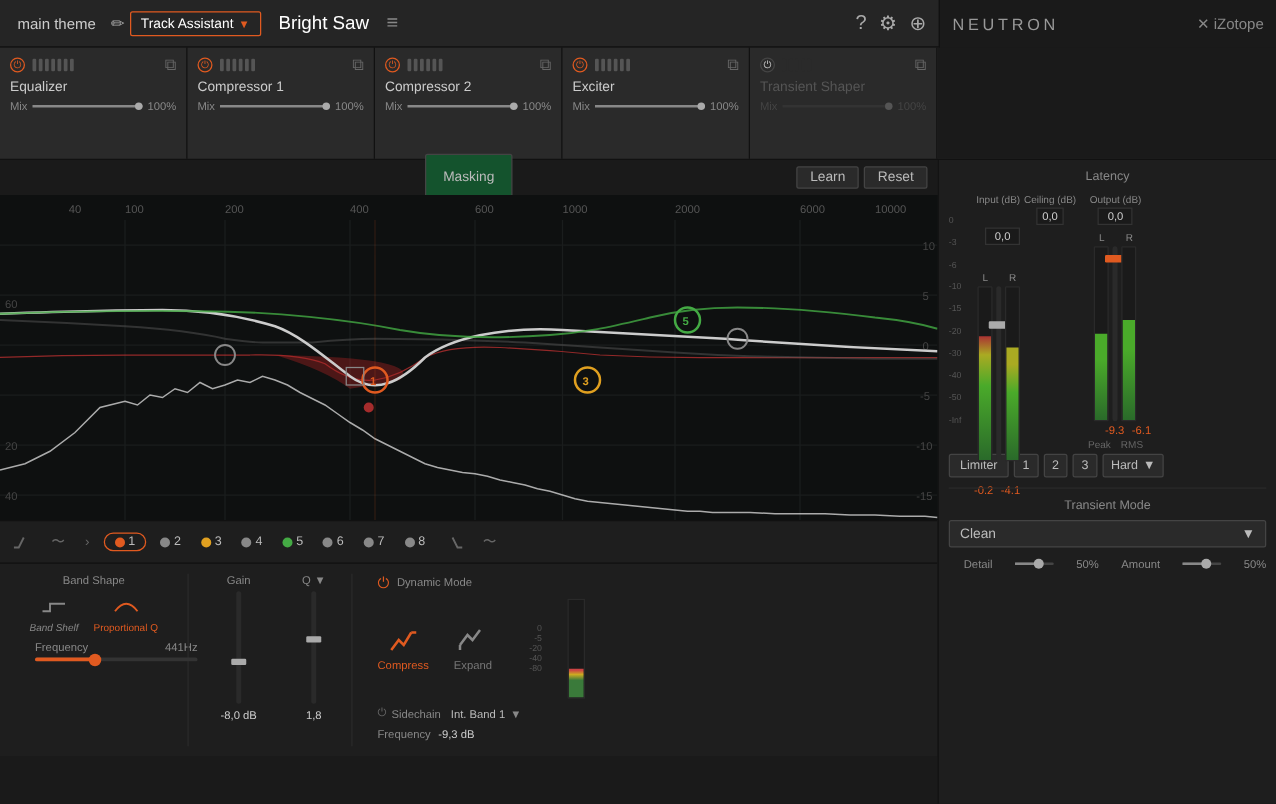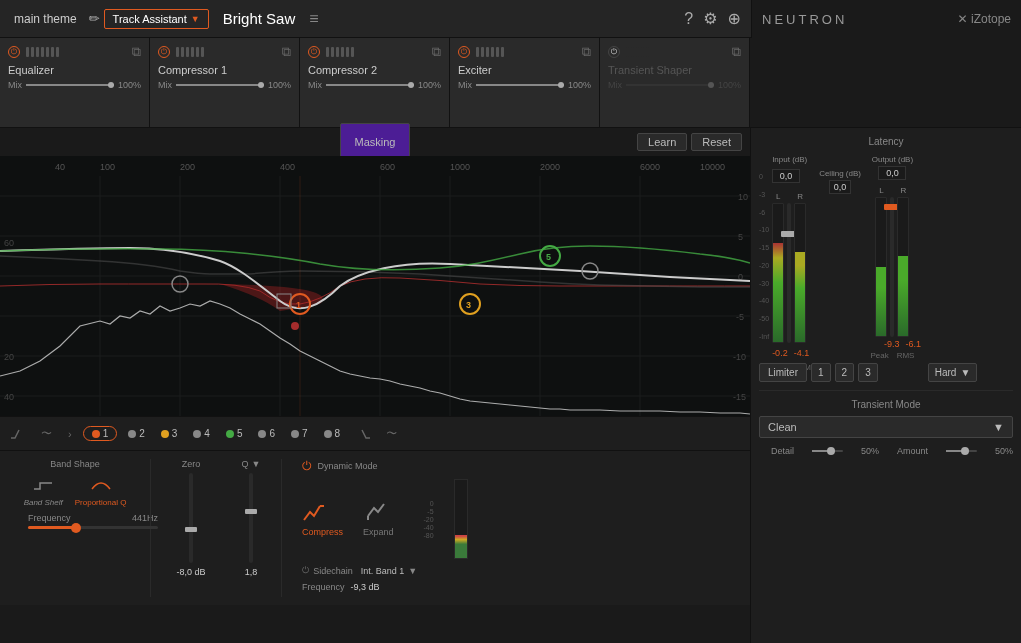--- a/index.html
+++ b/index.html
@@ -187,21 +187,21 @@
     .eq-controls {
       display: flex;
       justify-content: center;
       align-items: center;
       padding: 4px 0;
       position: relative;
       background: #1a1a1a;
       height: 28px;
     }
     .masking-btn {
-      background: #4c1d95;
+      background: #14532d;
       border: 1px solid #444;
       color: #bbb;
       font-size: 11px;
       padding: 12px 14px;
       cursor: pointer;
       border-radius: 2px;
     }
     .eq-right-btns {
       position: absolute;
       right: 8px;
@@ -342,21 +342,20 @@
       background: #2a2a2a;
       border: 1px solid #444;
       color: #bbb;
       font-size: 10px;
       padding: 3px 6px;
       cursor: pointer;
       border-radius: 2px;
       display: flex;
       align-items: center;
       gap: 4px;
-      margin-left: 46px;
     }
 
     .neutrino-section {
       display: flex;
       flex-direction: column;
       gap: 6px;
     }
     .neutrino-label {
       color: #888;
       font-size: 10px;
@@ -783,21 +782,21 @@
             <div class="freq-slider">
               <div class="freq-slider-fill"></div>
               <div class="freq-slider-thumb"></div>
             </div>
           </div>
         </div>
 
         <div class="separator-v"></div>
 
         <div style="display:flex; flex-direction:column; align-items:center; gap:4px; width:60px;">
-          <span style="color:#888; font-size:9px;">Zero</span>
+          <span style="color:#888; font-size:9px;">Gain</span>
           <div style="flex:1; display:flex; flex-direction:column; align-items:center; position:relative; width:100%;">
             <div style="width:4px; height:90px; background:#2a2a2a; border-radius:2px; position:relative; margin:auto;">
               <div style="width:12px; height:5px; background:#aaa; border-radius:1px; position:absolute; left:-4px; top:60%; cursor:pointer;"></div>
             </div>
           </div>
           <span style="color:#ccc; font-size:9px;">-8,0 dB</span>
         </div>
 
         <div style="display:flex; flex-direction:column; align-items:center; gap:4px; width:40px;">
           <div style="display:flex; align-items:center; gap:3px;">
@@ -815,21 +814,21 @@
         <div class="separator-v"></div>
 
         <div style="display:flex; flex-direction:column; gap:6px; flex:1; padding-left:10px;">
           <div class="dynamic-header">
             <span style="color:#e05a20; font-size:12px;">⏻</span>
             <span style="color:#888; font-size:9px;">Dynamic Mode</span>
           </div>
 
           <div style="display:flex; gap:20px; align-items:center;">
 
-            <div style="display:flex; flex-direction:column; align-items:flex-start; gap:3px; cursor:pointer;">
+            <div style="display:flex; flex-direction:column; align-items:center; gap:3px; cursor:pointer;">
               <svg width="24" height="22">
                 <polyline points="2,18 8,10 12,14 18,4" fill="none" stroke="#e05a20" stroke-width="2"></polyline>
                 <line x1="18" y1="4" x2="22" y2="4" stroke="#e05a20" stroke-width="2"></line>
               </svg>
               <span style="color:#e05a20; font-size:9px;">Compress</span>
             </div>
 
             <div style="display:flex; flex-direction:column; align-items:center; gap:3px; cursor:pointer;">
               <svg width="24" height="22">
                 <polyline points="2,14 8,6 12,10 18,2" fill="none" stroke="#888" stroke-width="2"></polyline>
@@ -878,21 +877,21 @@
           <span style="color:#555; font-size:7px;">-6</span>
           <span style="color:#555; font-size:7px;">-10</span>
           <span style="color:#555; font-size:7px;">-15</span>
           <span style="color:#555; font-size:7px;">-20</span>
           <span style="color:#555; font-size:7px;">-30</span>
           <span style="color:#555; font-size:7px;">-40</span>
           <span style="color:#555; font-size:7px;">-50</span>
           <span style="color:#555; font-size:7px;">-Inf</span>
         </div>
 
-        <div style="display:flex; flex-direction:column; align-items:flex-start; gap:5px;">
+        <div style="display:flex; flex-direction:column; align-items:flex-end; gap:18px;">
           <span style="color:#888; font-size:8px;">Input (dB)</span>
 
           <div style="background:#1a1a1a; border:1px solid #333; color:#ccc; font-size:9px; padding:1px 4px; min-width:28px; text-align:center;">0,0</div>
 
           <div style="display:flex; gap:3px; align-items:flex-end; height:155px;">
 
             <div style="display:flex; flex-direction:column; align-items:center; gap:2px;">
               <span style="color:#888; font-size:8px;">L</span>
               <div style="width:12px; height:140px; background:#1a1a1a; border:1px solid #2a2a2a; position:relative; overflow:hidden; border-radius:1px;">
                 <div style="position:absolute; bottom:0; width:100%; height:72%; background:linear-gradient(to top, #2a6a2a, #4aaa2a 60%, #aaaa22 85%, #aa3333 100%);"></div>
@@ -916,21 +915,21 @@
           <div style="display:flex; gap:6px;">
             <span style="color:#e05a20; font-size:9px;">-0.2</span>
             <span style="color:#e05a20; font-size:9px;">-4.1</span>
           </div>
           <div style="display:flex; gap:8px;">
             <span style="color:#666; font-size:8px;">Peak</span>
             <span style="color:#666; font-size:8px;">RMS</span>
           </div>
         </div>
 
-        <div style="display:flex; flex-direction:column; align-items:center; gap:2px;margin-top:14px;">
+        <div style="display:flex; flex-direction:column; align-items:center; gap:2px;">
           <span style="color:#888; font-size:8px;">Ceiling (dB)</span>
           <span style="color:#ccc; font-size:9px; background:#1a1a1a; border:1px solid #333; padding:1px 4px;">0,0</span>
         </div>
 
         <div style="display:flex; flex-direction:column; align-items:center; gap:2px;">
           <span style="color:#888; font-size:8px;">Output (dB)</span>
 
           <div style="background:#1a1a1a; border:1px solid #333; color:#ccc; font-size:9px; padding:1px 4px; min-width:28px; text-align:center;">0,0</div>
 
           <div style="display:flex; gap:3px; align-items:flex-end; height:155px;">

